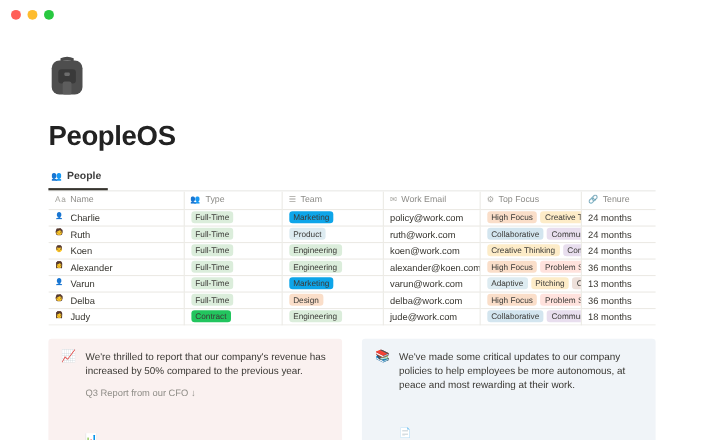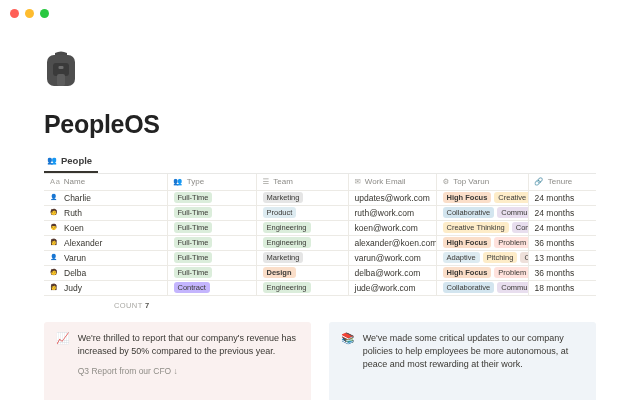--- a/index.html
+++ b/index.html
@@ -111,26 +111,26 @@
   .pill {
     display: inline-block;
     border-radius: 3px;
     padding: 1px 4px;
     font-size: 7.5px;
     line-height: 9px;
     color: #3b3a37;
     margin-right: 3px;
   }
   .pill.green { background: #dbeddb; }
-  .pill.gray  { background: #c4b5fd; }
-  .pill.pink  { background: #e5e5e5; }
+  .pill.gray  { background: #22c55e; }
+  .pill.pink  { background: #0ea5e9; }
   .pill.blue  { background: #d3e5ef; }
   .pill.ltblue{ background: #ddebf1; }
   .pill.purple{ background: #e8deee; }
-  .pill.orange{ background: #fadec9; font-weight: bold; }
+  .pill.orange{ background: #fadec9; }
   .pill.yellow{ background: #fdecc8; }
   .pill.red   { background: #ffe2dd; }
   .pill.brown { background: #eee0da; }
 
   .countrow {
     font-size: 7.5px;
     color: #a9a8a3;
     padding: 5px 0 0 70px;
     letter-spacing: 0.4px;
   }
@@ -238,21 +238,21 @@
             </th>
             <th>
               <div class="hd">
                   <span class="ti">✉</span>
               <span>Work Email</span>
                 </div>
             </th>
             <th>
               <div class="hd">
                   <span class="ti">⚙</span>
-              <span>Top Varun</span>
+              <span>Top Focus</span>
                 </div>
             </th>
             <th>
               <div class="hd">
                   <span class="ti">🔗</span>
               <span>Tenure</span>
                 </div>
             </th>
 
           </tr>
@@ -260,21 +260,21 @@
         <tbody id="tbody">
             <tr>
               <td>
                 <div class="cellflex">
                   <span class="av">👤</span>
                   <span>Charlie</span>
                 </div>
               </td>
               <td><span class="pill green">Full-Time</span></td>
               <td><span class="pill pink">Marketing</span></td>
-              <td><span>updates@work.com</span></td>
+              <td><span>policy@work.com</span></td>
               <td><span class="pill orange">High Focus</span><span class="pill yellow">Creative Think</span></td>
               <td><span>24 months</span></td>
             </tr>
             <tr>
               <td>
                 <div class="cellflex">
                   <span class="av">🧑</span>
                   <span>Ruth</span>
                 </div>
               </td>
@@ -345,24 +345,20 @@
               </td>
               <td><span class="pill gray">Contract</span></td>
               <td><span class="pill green">Engineering</span></td>
               <td><span>jude@work.com</span></td>
               <td><span class="pill blue">Collaborative</span><span class="pill purple">Communicat</span></td>
               <td><span>18 months</span></td>
             </tr>
           </tbody>
       </table>
 
-      <div class="countrow">
-        <span>COUNT</span>
-        <b>7</b>
-      </div>
     </div>
 
     <div class="callouts">
       <div class="callout pinkbg">
         <div class="emoji">📈</div>
         <div class="body">
           <div>We're thrilled to report that our company's revenue has increased by 50% compared to the previous year.</div>
           <div class="sub">Q3 Report from our CFO ↓</div>
           <div class="linkline">
             <span class="doc">📊</span>

